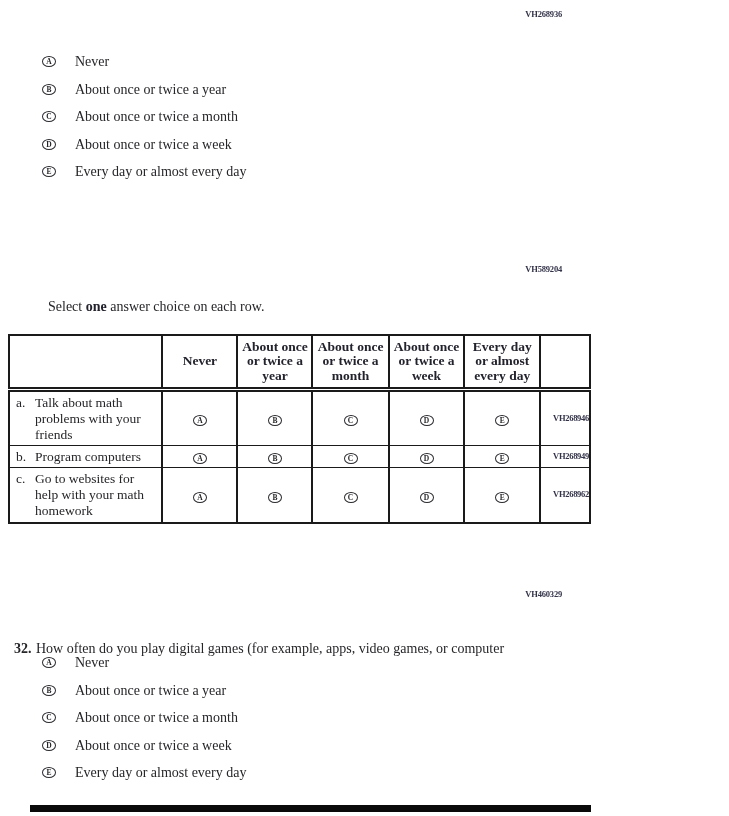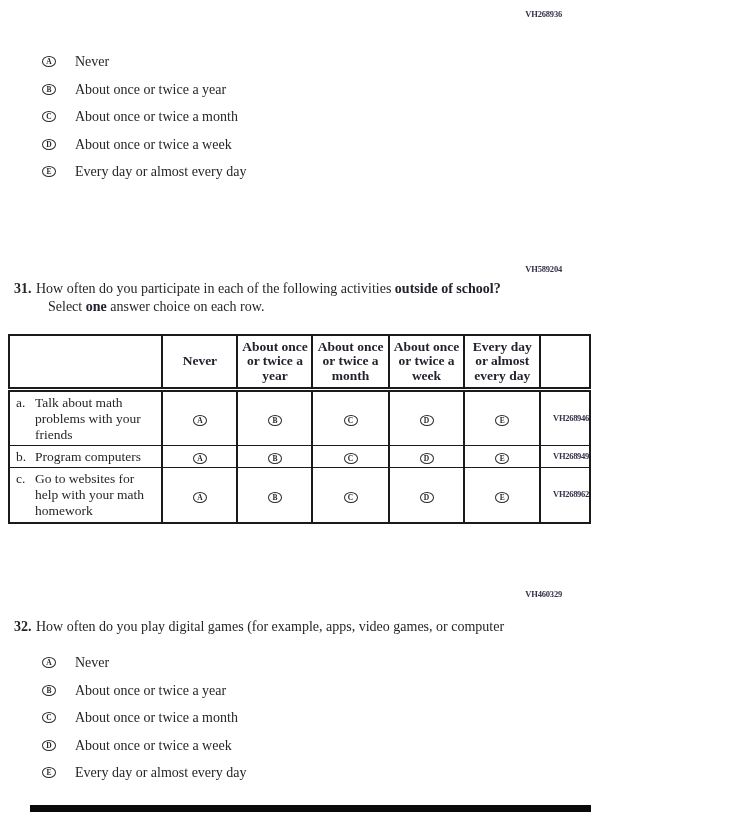--- a/index.html
+++ b/index.html
@@ -74,23 +74,20 @@
       <span class="opt-label">About once or twice a week</span>
     </div>
     <div class="opt">
       <span class="bub">E</span>
       <span class="opt-label">Every day or almost every day</span>
     </div>
   </div>
 
   <div class="code" style="top:264px;">VH589204</div>
 
-  <div class="qline" style="top:280px;">
-    <span class="qnum">31.</span><span>How often do you participate in each of the following activities </span><span class="bold">outside of school?</span>
-  </div>
   <div class="qline2" style="top:298px;">
     <span>Select </span><span class="bold">one</span><span> answer choice on each row.</span>
   </div>
 
   <table class="freq">
     <colgroup>
       <col style="width:187px">
         <col style="width:94px">
         <col style="width:93px">
       <col style="width:94px">
@@ -150,21 +147,21 @@
         <td class="bubcell"><span class="bub">C</span></td>
         <td class="bubcell"><span class="bub">D</span></td>
         <td class="bubcell"><span class="bub">E</span></td>
         <td class="codecell">VH268962</td>
       </tr>
     </tbody>
   </table>
 
   <div class="code" style="top:589px;">VH460329</div>
 
-  <div class="qline" style="top:618px;">
+  <div class="qline" style="top:640px;">
     <span class="qnum">32.</span><span>How often do you play digital games (for example, apps, video games, or computer</span>
   </div>
 
   <div class="opts" style="top:654px;">
     <div class="opt">
       <span class="bub">A</span>
       <span class="opt-label">Never</span>
     </div>
     <div class="opt">
       <span class="bub">B</span>

